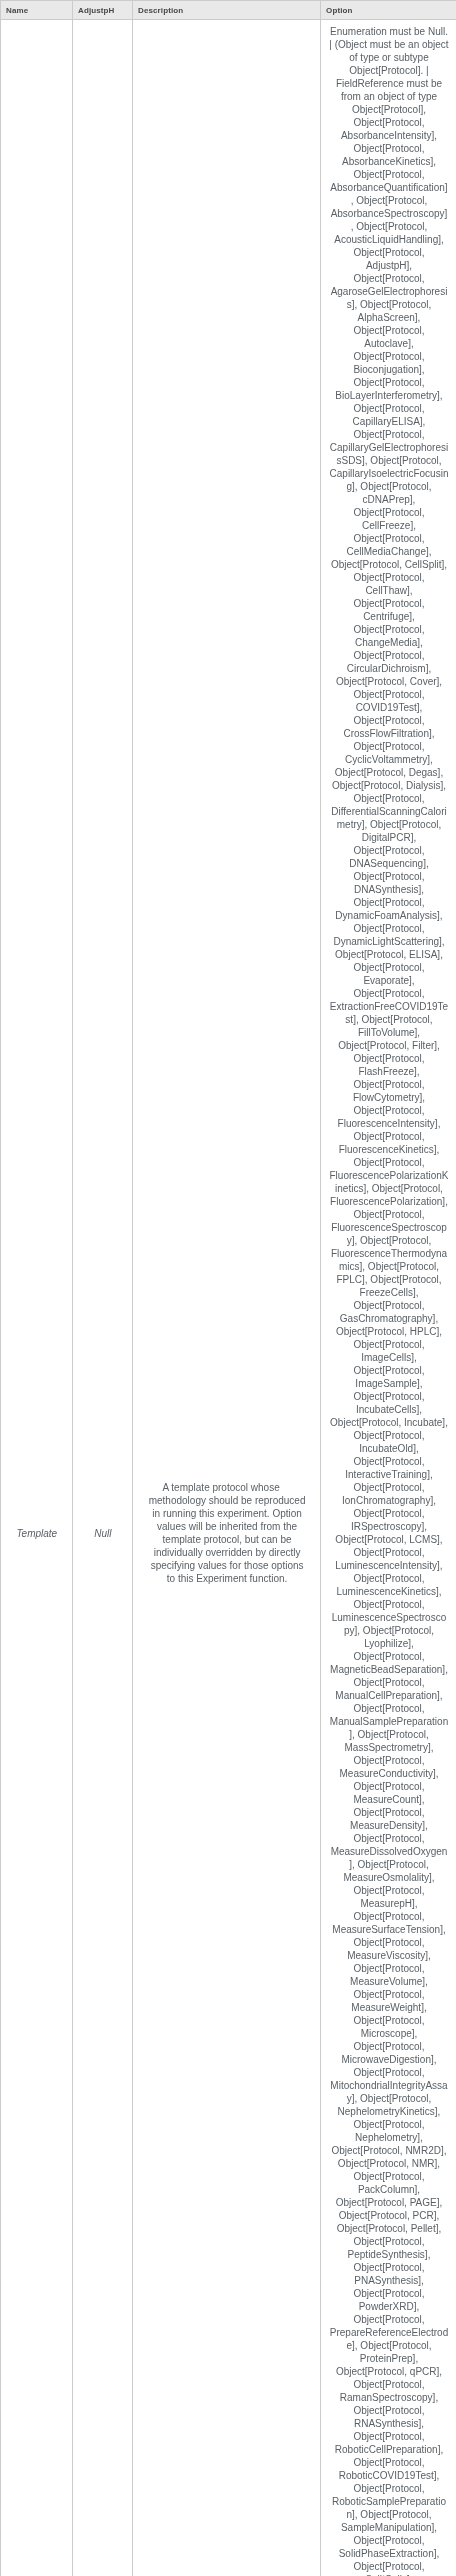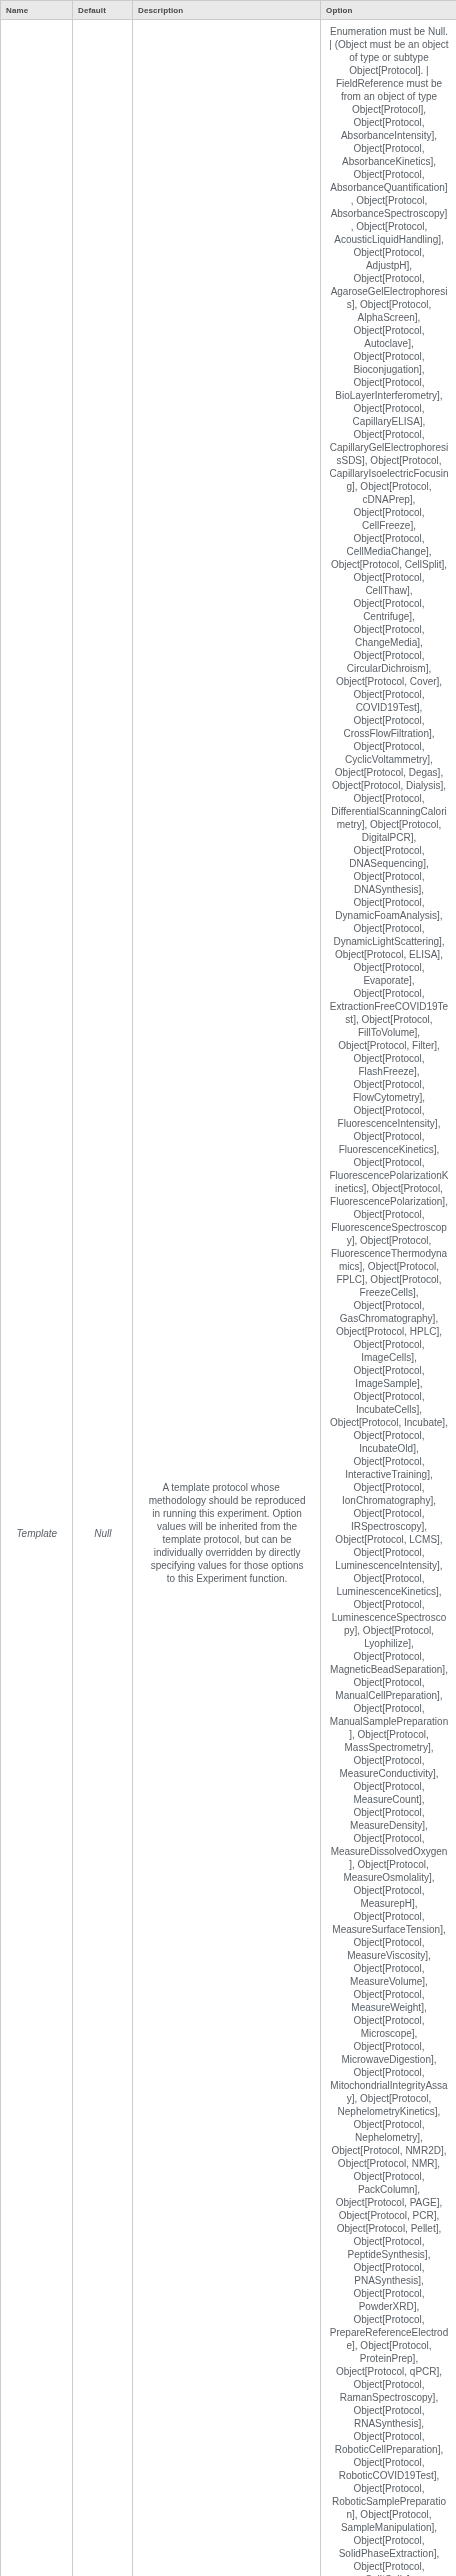--- a/index.html
+++ b/index.html
@@ -75,21 +75,21 @@
 <table class="options-table">
   <colgroup>
     <col class="c-name">
     <col class="c-default">
     <col class="c-desc">
     <col class="c-pattern">
   </colgroup>
   <thead>
     <tr>
       <th>Name</th>
-      <th>Default</th>
+      <th>AdjustpH</th>
       <th>Description</th>
       <th>Option</th>
     </tr>
   </thead>
   <tbody>
     <tr>
       <td class="cell-name">Template</td>
       <td class="cell-default">Null</td>
       <td class="cell-desc">
         <div class="hang">A template protocol whose methodology should be reproduced in running this experiment. Option values will be inherited from the template protocol, but can be individually overridden by directly specifying values for those options to this Experiment function.</div>

